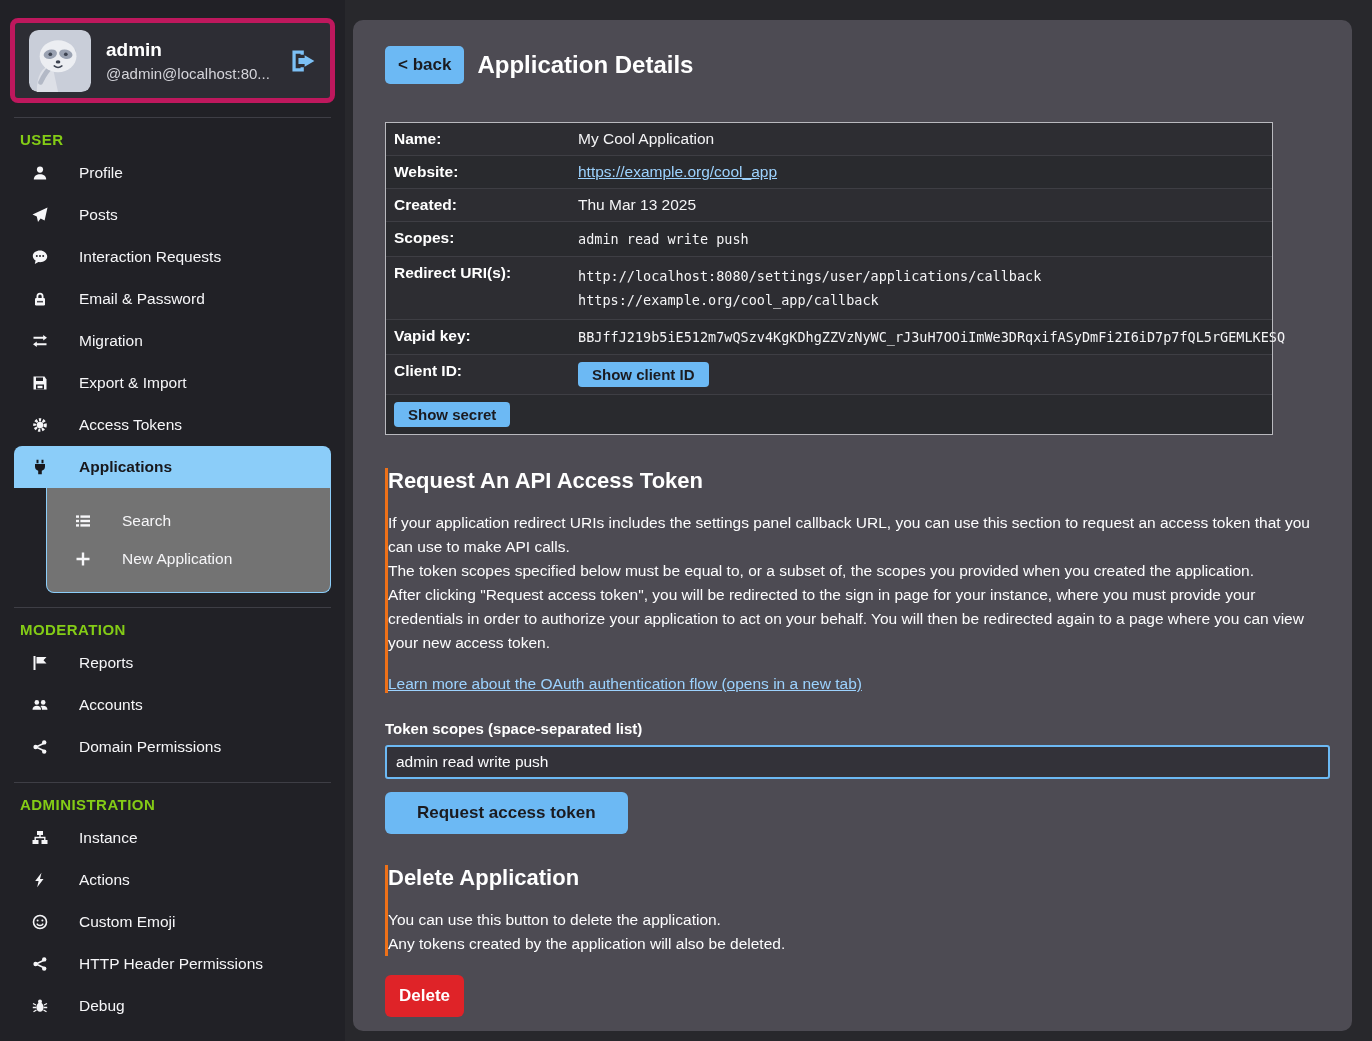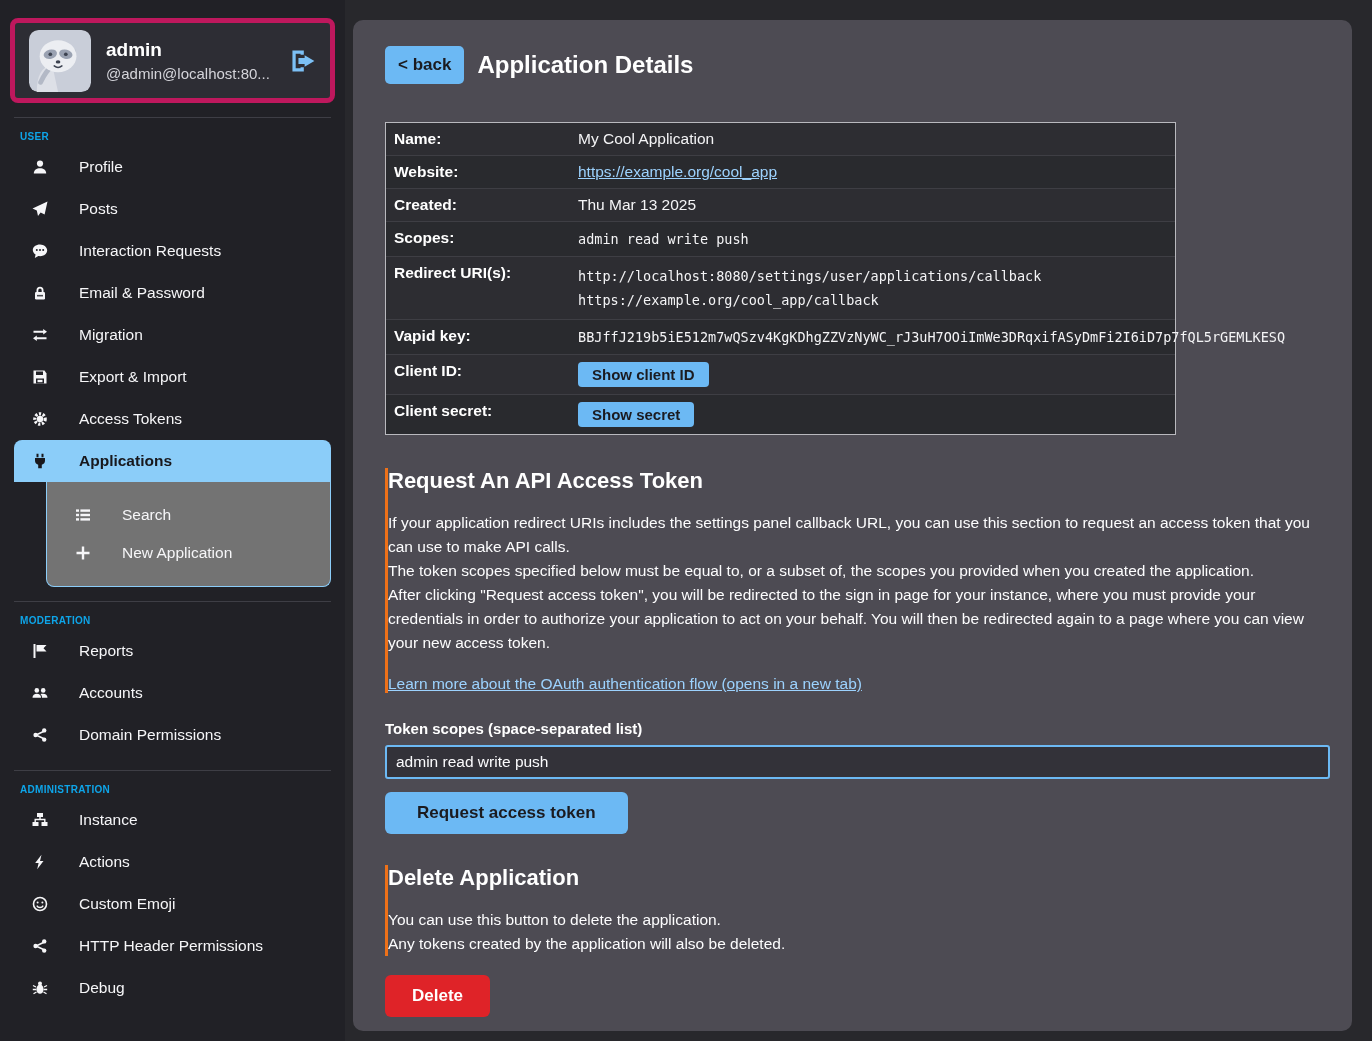--- a/index.html
+++ b/index.html
@@ -25,21 +25,21 @@
   .avatar { width:62px; height:62px; flex:none; border-radius:8px; overflow:hidden; }
   .avatar svg { display:block; width:62px; height:62px; }
   .user-meta { flex:1; min-width:0; }
   .user-name { font-size:19px; font-weight:700; color:#fff; margin-bottom:4px; }
   .user-handle { font-size:15px; color:#d4d4da; white-space:nowrap; overflow:hidden; }
   .logout-btn { flex:none; width:26px; height:26px; color:#7cc0f5; cursor:pointer; background:none; border:none; padding:0; }
   .logout-btn svg { width:26px; height:26px; fill:currentColor; }
 
   .section-divider { border-top:1px solid #3e3e45; margin:14px 4px 0; }
   .nav-section-label {
-    color:#0ea5e9; font-weight:700; font-size:10px; letter-spacing:.03em;
+    color:#84cc16; font-weight:700; font-size:15px; letter-spacing:.03em;
     margin:13px 0 4px 10px;
   }
   .nav-item {
     display:flex; align-items:center; gap:30px;
     padding:12px 10px 12px 20px; font-size:15.5px; color:#f6f6f8; cursor:pointer;
     border-radius:8px;
   }
   .nav-icon { width:19px; height:16px; flex:none; display:inline-flex; align-items:center; justify-content:center; }
   .nav-icon svg { width:16px; height:16px; fill:currentColor; }
 
@@ -63,21 +63,21 @@
   .page-header { display:flex; align-items:center; gap:13px; margin-bottom:38px; }
   .btn {
     display:inline-block; background:#6cb9f4; color:#1b1b20; font-weight:700;
     border:none; border-radius:5px; cursor:pointer;
     font-family:"Liberation Sans", sans-serif;
   }
   .back-btn { font-size:17px; padding:9px 13px; }
   .page-title { font-size:24px; font-weight:700; margin:0; color:#fff; }
 
   .details-table {
-    width:791px; border:1px solid #b9b9be; margin-bottom:33px; background:#2b2b30;
+    width:888px; border:1px solid #b9b9be; margin-bottom:33px; background:#2b2b30;
   }
   .t-row { display:flex; align-items:flex-start; }
   .t-row:nth-child(odd) { background:#2d2d32; }
   .t-row:nth-child(even) { background:#292a2e; }
   .t-row + .t-row { border-top:1px solid #3e3e44; }
   .cell-label { width:184px; flex:none; padding:7px 8px; font-weight:700; font-size:15.5px; color:#fff; }
   .cell-value { flex:1; padding:7px 8px; font-size:15.5px; color:#f4f4f6; min-width:0; }
   .mono { font-family:"DejaVu Sans Mono", monospace; font-size:13.5px; line-height:20px; }
   .mono-line { font-family:"DejaVu Sans Mono", monospace; font-size:13.5px; line-height:24px; white-space:nowrap; }
   a.table-link, a.oauth-link { color:#9cd2fe; text-decoration:underline; }
@@ -92,21 +92,21 @@
   .scopes-input {
     width:945px; height:34px; background:#333239; border:2px solid #6cb9f4;
     border-radius:3px; color:#fbfbfd; font-size:15.5px; padding:4px 9px;
     font-family:"Liberation Sans", sans-serif; outline:none;
   }
   .request-btn { margin-top:13px; font-size:17px; padding:11px 32px; border-radius:6px; }
 
   .delete-section { margin-top:31px; }
   .delete-btn {
     margin-top:19px; background:#df2328; color:#fff; font-weight:700;
-    font-size:17px; padding:11px 27px; border:none; border-radius:6px; cursor:pointer;
+    font-size:17px; padding:11px 14px; border:none; border-radius:6px; cursor:pointer;
     font-family:"Liberation Sans", sans-serif;
   }
 </style>
 </head>
 <body>
 
 <aside class="sidebar">
   <div class="user-card">
     <span class="avatar">
       <svg viewBox="0 0 64 64" xmlns="http://www.w3.org/2000/svg">
@@ -359,21 +359,20 @@
       </div>
       <div class="t-row">
         <div class="cell-label">Vapid key:</div>
         <div class="cell-value mono">BBJffJ219b5iE512m7wQSzv4KgKDhgZZVzNyWC_rJ3uH7OOiImWe3DRqxifASyDmFi2I6iD7p7fQL5rGEMLKESQ</div>
       </div>
       <div class="t-row">
         <div class="cell-label">Client ID:</div>
         <div class="cell-value"><button class="btn cell-btn">Show client ID</button></div>
       </div>
       <div class="t-row">
-        <div class="cell-label">Client secret:</div>
         <div class="cell-value"><button class="btn cell-btn">Show secret</button></div>
       </div>
     </div>
 
   <section class="content-section">
     <h2>Request An API Access Token</h2>
     <div id="token-paragraphs">
         <p>If your application redirect URIs includes the settings panel callback URL, you can use this section to request an access token that you can use to make API calls.</p>
         <p>The token scopes specified below must be equal to, or a subset of, the scopes you provided when you created the application.</p>
         <p>After clicking "Request access token", you will be redirected to the sign in page for your instance, where you must provide your credentials in order to authorize your application to act on your behalf. You will then be redirected again to a page where you can view your new access token.</p>

